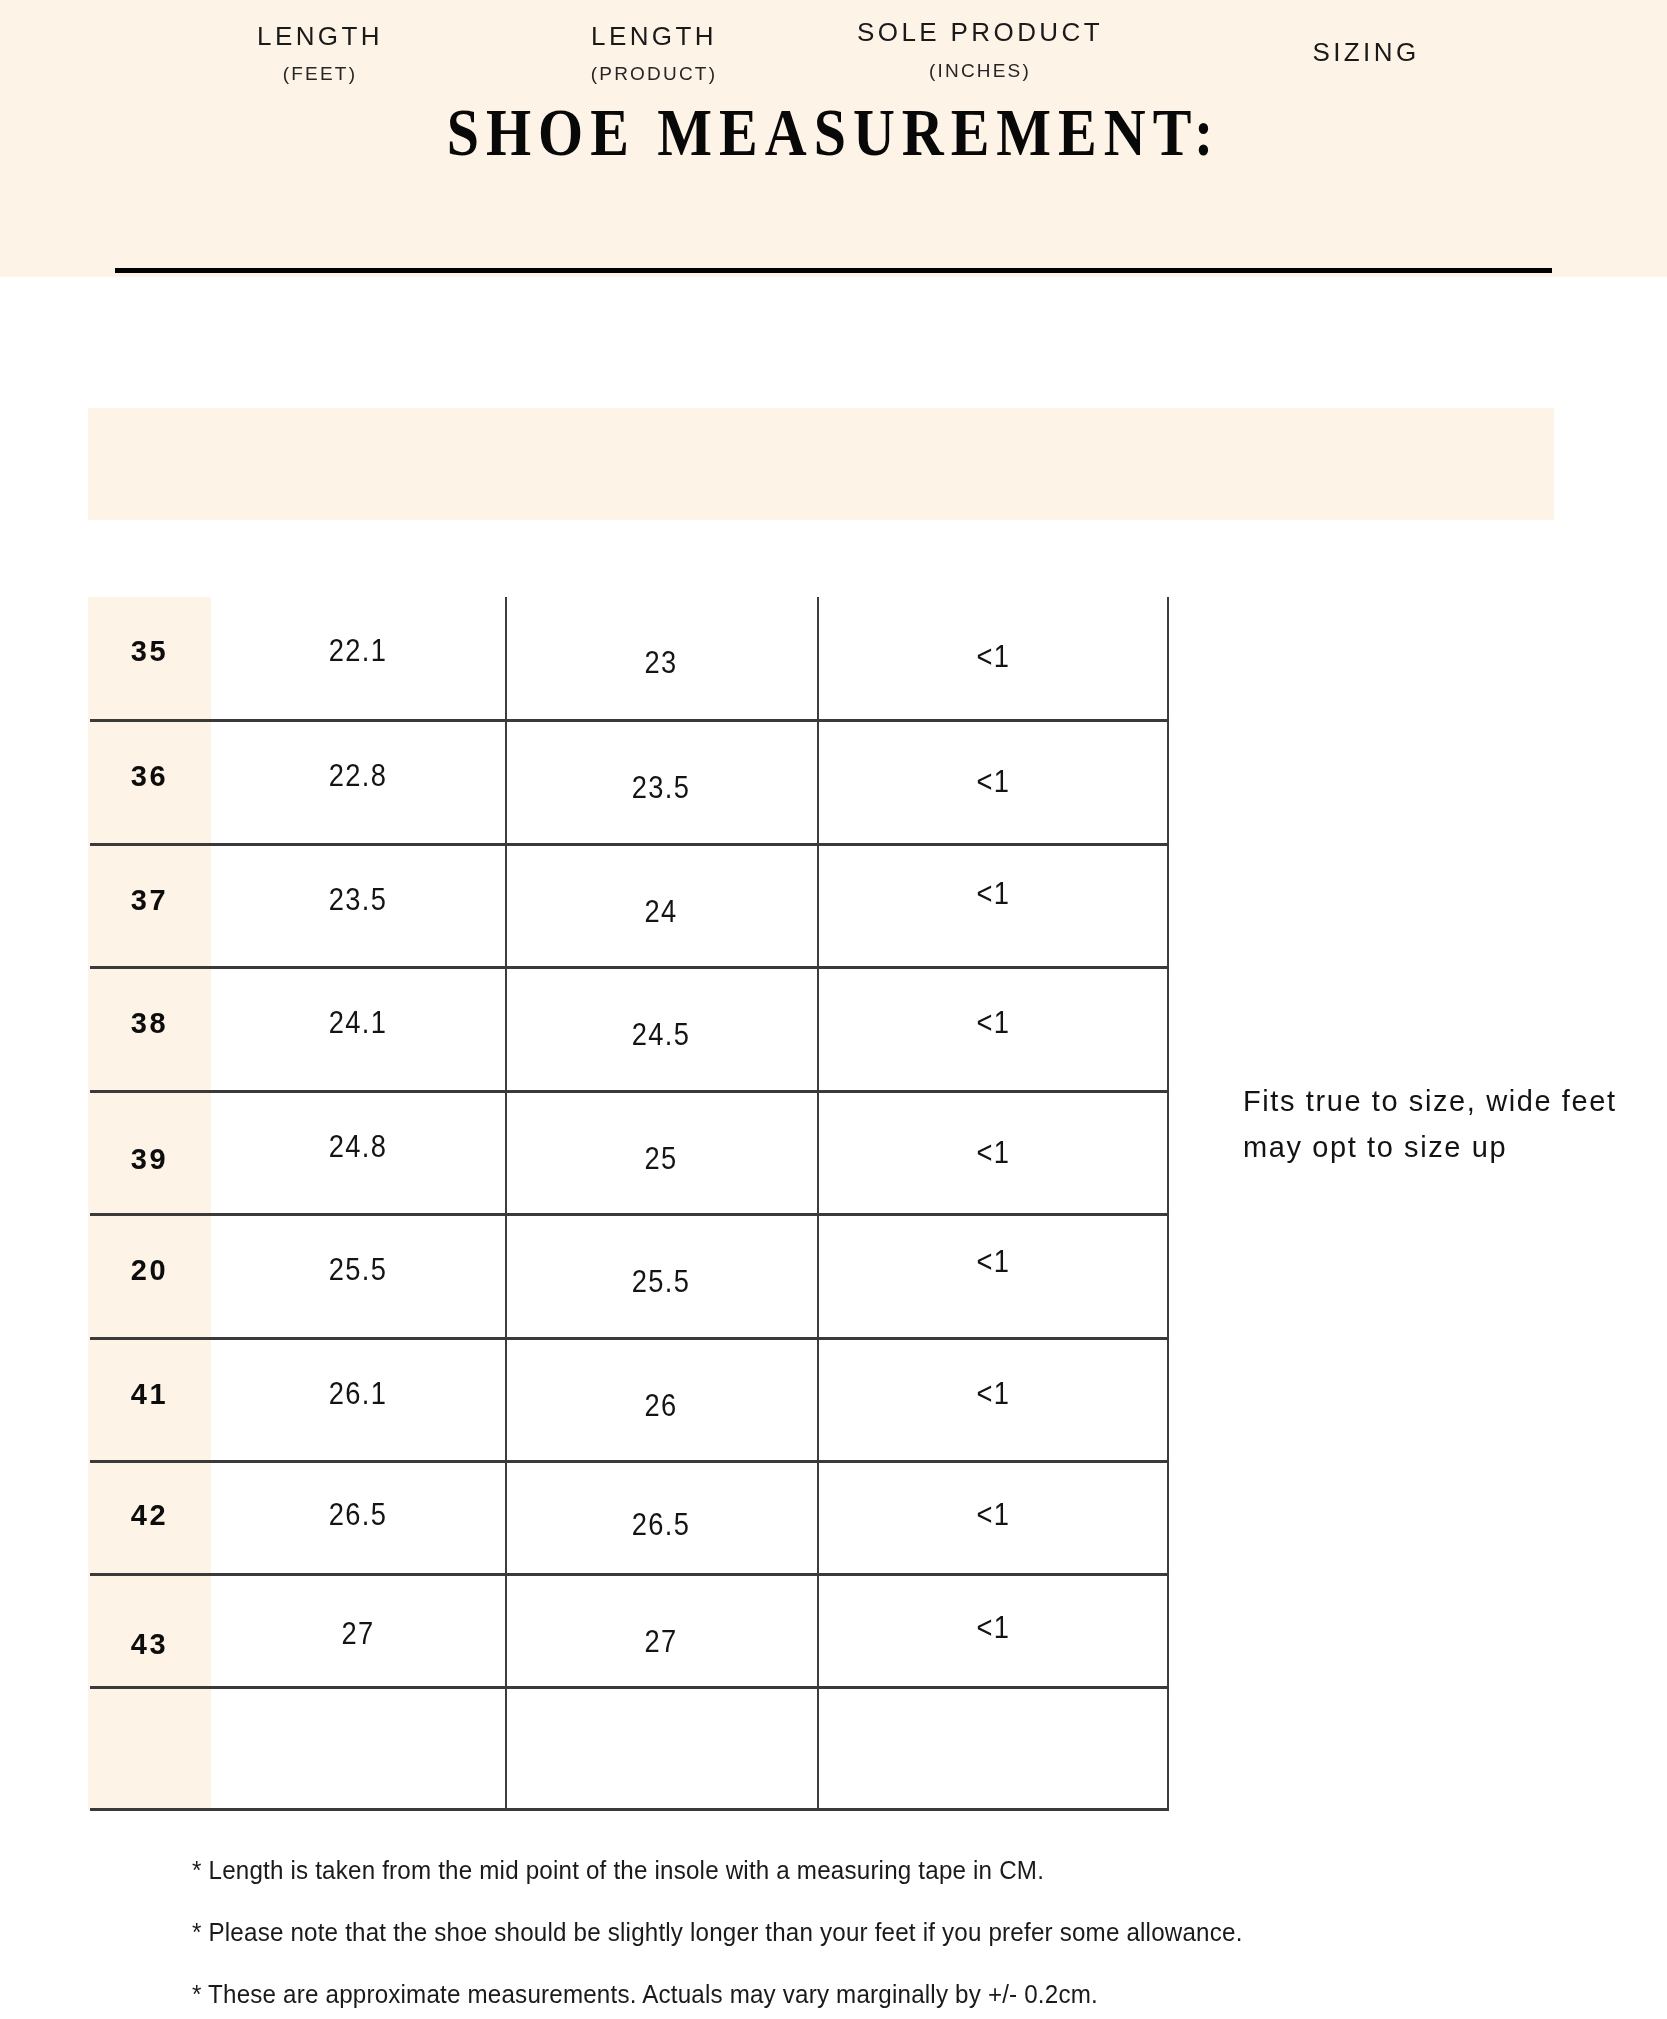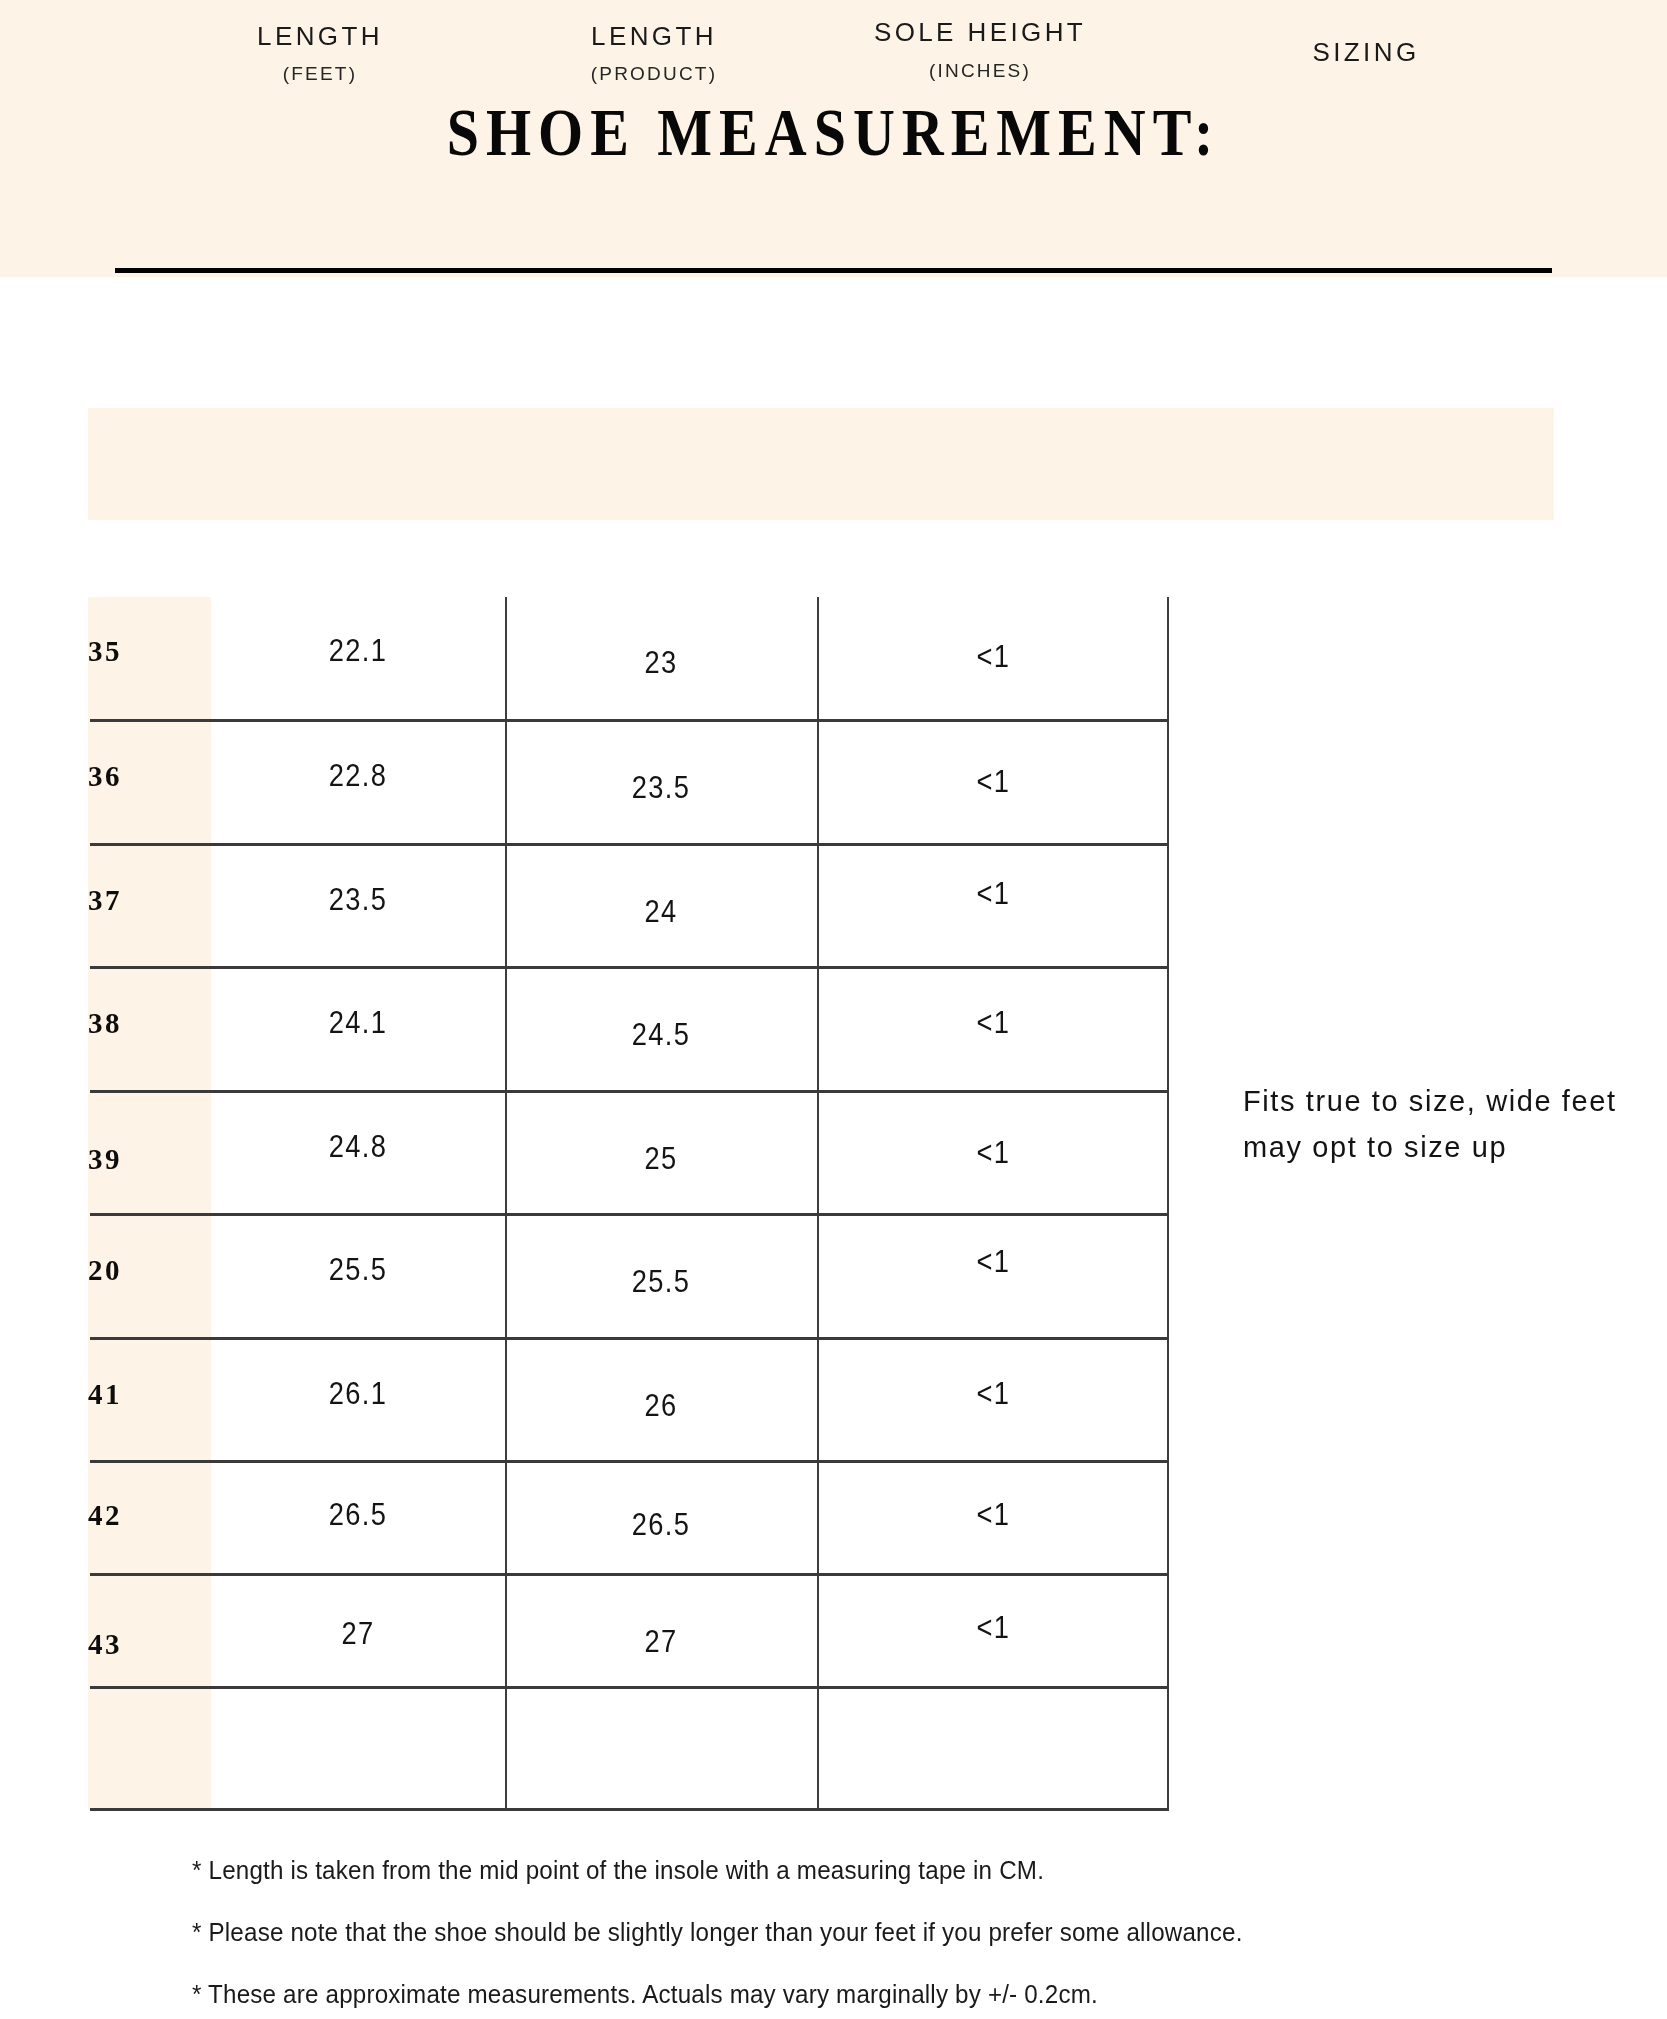--- a/index.html
+++ b/index.html
@@ -128,25 +128,25 @@
   
   .row {
     position: absolute;
     left: 88px;
     width: 1082px;
   }
   .c-size {
     position: absolute;
     left: 0;
     width: 123px;
+    text-align: center;
     font-size: 29px;
     font-weight: 700;
     letter-spacing: 2.5px;
     color: #0d0d0d;
-    font-family: Liberation Serif, serif;
   }
   .c-val {
     position: absolute;
     text-align: center;
     font-size: 31px;
     letter-spacing: 1.5px;
     color: #141414;
     font-family: "Liberation Sans Narrow", "Liberation Sans", sans-serif;
     transform: scaleX(0.88);
   }
@@ -197,21 +197,21 @@
   <div class="ch-main">LENGTH</div>
   <div class="ch-sub">(FEET)</div>
 </div>
 
 <div class="col-header-cell cell-len-prod">
   <div class="ch-main">LENGTH</div>
   <div class="ch-sub">(PRODUCT)</div>
 </div>
 
 <div class="col-header-cell cell-sole">
-  <div class="ch-main">SOLE HEIGHT</div>
+  <div class="ch-main">SOLE PRODUCT</div>
   <div class="ch-sub">(INCHES)</div>
 </div>
 
 <div class="col-header-cell cell-sizing">
   <div class="ch-main">SIZING</div>
 </div>
 
 <div class="size-tint"></div>
 
 <div class="grid">

